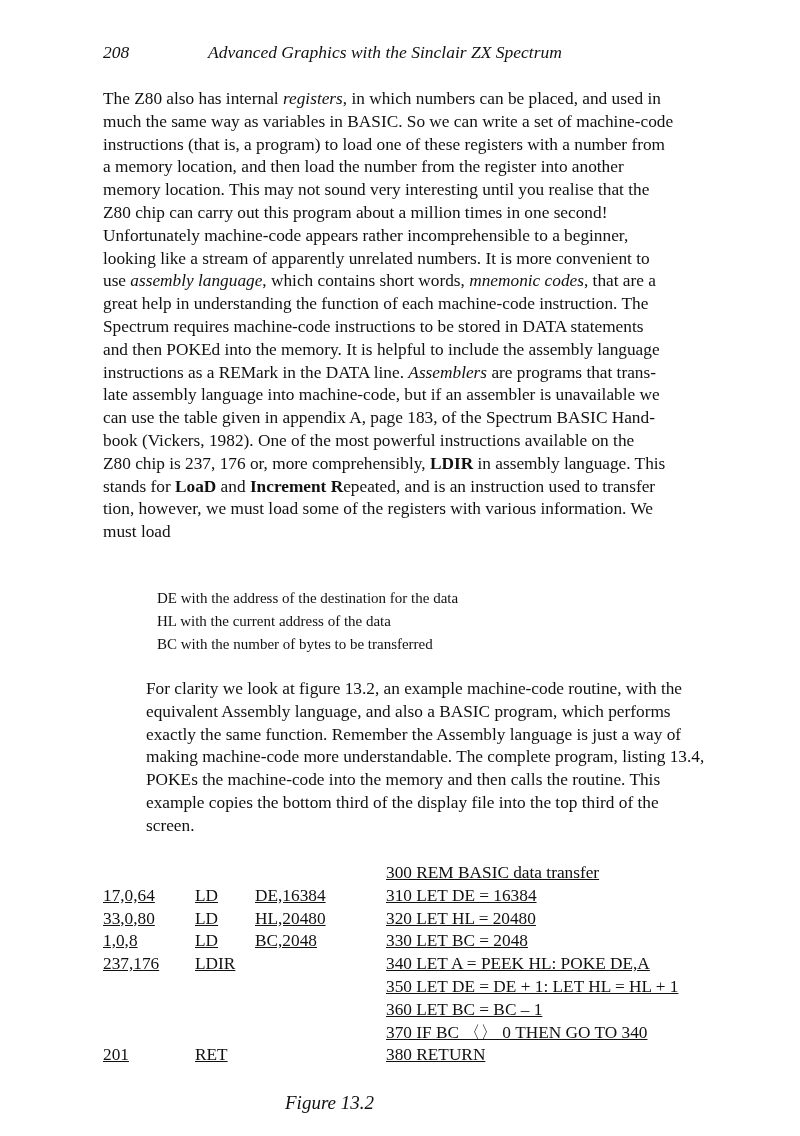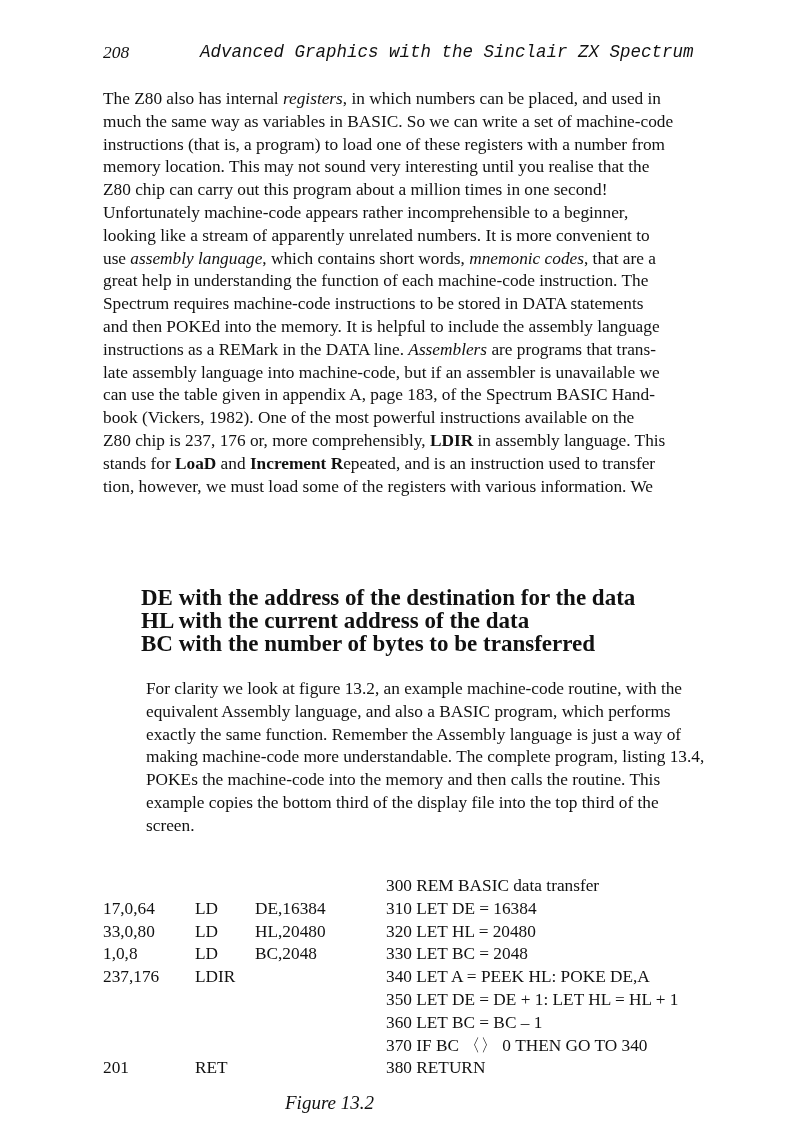--- a/index.html
+++ b/index.html
@@ -1,61 +1,63 @@
 <!DOCTYPE html>
 <html><head>
 <meta charset="utf-8">
 <style>
   html, body { margin: 0; padding: 0; background: #ffffff; }
   body { width: 800px; height: 1136px; position: relative; overflow: hidden;
          font-family: "Liberation Serif", "DejaVu Serif", serif; color: #111; }
   .page { position: absolute; left: 0; top: 0; width: 800px; height: 880px; }
   .header { position: absolute; top: 42px; left: 103px; font-style: italic; font-size: 17.5px; }
   .header .pnum { position: absolute; left: 0; top: 0; }
-  .header .title { position: absolute; left: 97px; top: 0; white-space: nowrap; font-family: Liberation Mono, monospace; }
+  .header .title { position: absolute; left: 105px; top: 0; white-space: nowrap; }
   .body { position: absolute; left: 103px; top: 88px; width: 640px; font-size: 17.3px; line-height: 22.8px; }
   .line { white-space: nowrap; height: 22.8px; }
   .line i { font-style: italic; }
   .line b { font-weight: bold; }
-  .indent { position: absolute; left: 141px; top: 587px; font-size: 23px; line-height: 22.8px; font-weight: bold; }
+  .indent { position: absolute; left: 157px; top: 587px; font-size: 15px; line-height: 22.8px; }
   .para2 { position: absolute; left: 103px; top: 678px; font-size: 17.3px; line-height: 22.8px; margin-left: 43px; }
   .figure { position: absolute; left: 103px; top: 862px; font-size: 17.3px; line-height: 22.8px; }
   .frow { position: relative; height: 22.8px; white-space: nowrap; }
-  .frow span { position: absolute; top: 13px; }
+  .frow span { position: absolute; top: 0; text-decoration: underline; }
   .c1 { left: 0; } .c2 { left: 92px; } .c3 { left: 152px; } .c4 { left: 283px; }
   .caption { position: absolute; left: 285px; top: 1092px; font-style: italic; font-size: 19px; }
 </style>
 </head>
 <body>
 
 <div class="page">
   <div class="header">
     <span class="pnum">208</span>
     <span class="title">Advanced Graphics with the Sinclair ZX Spectrum</span>
   </div>
 
   <div class="body" id="para1">
       <div class="line"><span>The Z80 also has internal </span><i>registers</i><span>, in which numbers can be placed, and used in</span></div>
       <div class="line"><span>much the same way as variables in BASIC. So we can write a set of machine-code</span></div>
       <div class="line"><span>instructions (that is, a program) to load one of these registers with a number from</span></div>
+      <div class="line"><span>a memory location, and then load the number from the register into another</span></div>
       <div class="line"><span>memory location. This may not sound very interesting until you realise that the</span></div>
       <div class="line"><span>Z80 chip can carry out this program about a million times in one second!</span></div>
       <div class="line"><span>Unfortunately machine-code appears rather incomprehensible to a beginner,</span></div>
       <div class="line"><span>looking like a stream of apparently unrelated numbers. It is more convenient to</span></div>
       <div class="line"><span>use </span><i>assembly language</i><span>, which contains short words, </span><i>mnemonic codes</i><span>, that are a</span></div>
       <div class="line"><span>great help in understanding the function of each machine-code instruction. The</span></div>
       <div class="line"><span>Spectrum requires machine-code instructions to be stored in DATA statements</span></div>
       <div class="line"><span>and then POKEd into the memory. It is helpful to include the assembly language</span></div>
       <div class="line"><span>instructions as a REMark in the DATA line. </span><i>Assemblers</i><span> are programs that trans-</span></div>
       <div class="line"><span>late assembly language into machine-code, but if an assembler is unavailable we</span></div>
       <div class="line"><span>can use the table given in appendix A, page 183, of the Spectrum BASIC Hand-</span></div>
       <div class="line"><span>book (Vickers, 1982). One of the most powerful instructions available on the</span></div>
       <div class="line"><span>Z80 chip is 237, 176 or, more comprehensibly, </span><b>LDIR</b><span> in assembly language. This</span></div>
       <div class="line"><span>stands for </span><b>LoaD</b><span> and </span><b>Increment</b><span> </span><b>R</b><span>epeated, and is an instruction used to transfer</span></div>
       <div class="line"><span>tion, however, we must load some of the registers with various information. We</span></div>
+      <div class="line"><span>must load</span></div>
     </div>
 
   <div class="indent">
     <div class="line">DE with the address of the destination for the data</div>
     <div class="line">HL with the current address of the data</div>
     <div class="line">BC with the number of bytes to be transferred</div>
   </div>
 
   <div class="para2">
     <div class="line">For clarity we look at figure 13.2, an example machine-code routine, with the</div>

